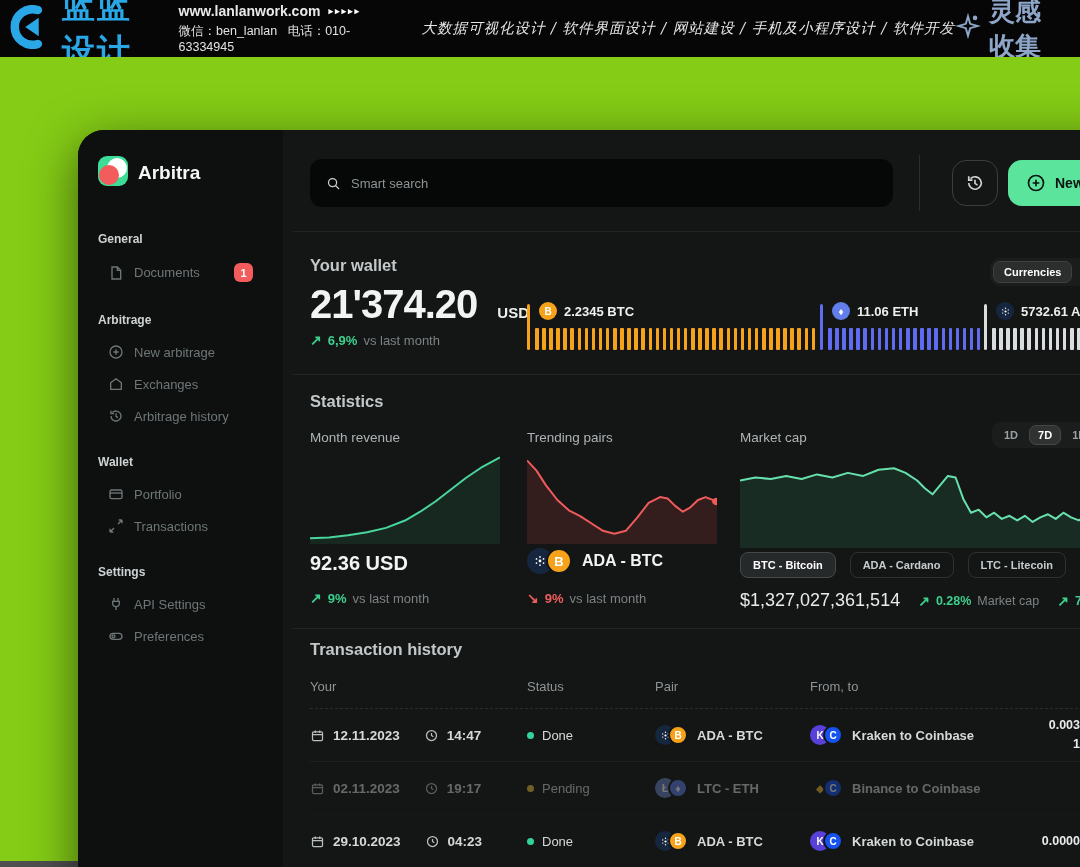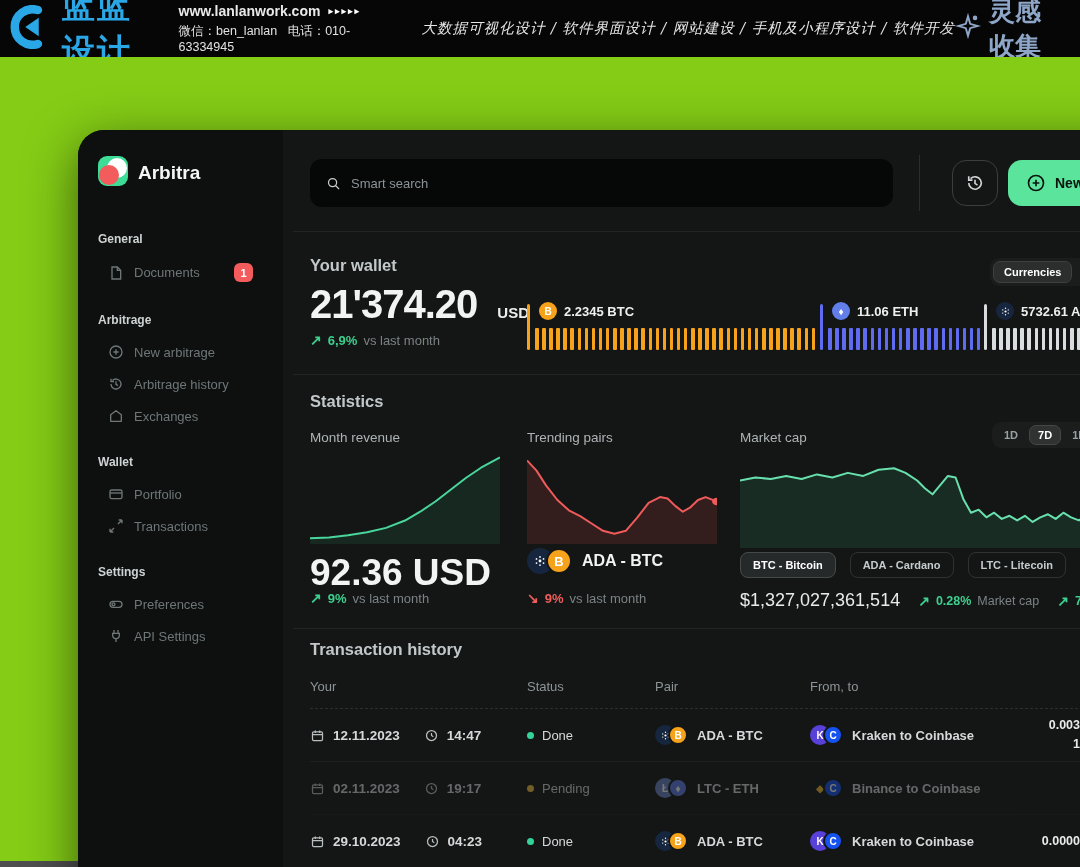--- a/index.html
+++ b/index.html
@@ -84,21 +84,21 @@
     font-size:11px; font-weight:bold; color:#fff; white-space:nowrap; }
   .tg-other { font-size:11px; font-weight:bold; color:#9aa0a3; padding:5px 12px; white-space:nowrap; }
 
   
   .stats { position:absolute; left:27px; top:262px; right:-60px; height:230px; }
   .stat-col { position:absolute; top:38px; }
   .col1 { left:0; width:190px; } .col2 { left:217px; width:190px; } .col3 { left:430px; width:385px; }
   .stat-sub { font-size:13.5px; color:#aeb3b5; }
   .chart { position:absolute; left:0; top:26px; width:100%; height:88px; display:block; }
   .col3 .chart { height:92px; }
-  .stat-value { position:absolute; left:0; top:122px; font-size:37px; font-weight:bold; color:#f2f4f4; white-space:nowrap; }
+  .stat-value { position:absolute; left:0; top:122px; font-size:20px; font-weight:bold; color:#f2f4f4; white-space:nowrap; }
   .stat-delta { position:absolute; left:0; top:160px; }
   .pair-row { position:absolute; left:0; top:118px; display:flex; align-items:center; gap:10px;
     color:#f2f4f4; font-size:16px; font-weight:bold; }
   .ranges { position:absolute; left:252px; top:-8px; background:#1a1d1c; border-radius:9px;
     display:flex; gap:2px; padding:3px; }
   .rg { font-size:11px; font-weight:bold; color:#9aa0a3; padding:4px 9px; }
   .rg.active { background:#2f3231; border:1px solid #434746; color:#fff; border-radius:7px; padding:3px 8px; }
   .pills { position:absolute; left:0; top:122px; display:flex; gap:14px; white-space:nowrap; }
   .pill { font-size:11px; font-weight:bold; color:#c6cbcd; border:1px solid #2e3231; border-radius:8px;
     padding:6px 12px; background:transparent; white-space:nowrap; }
@@ -210,35 +210,35 @@
           <svg viewBox="0 0 24 24" fill="none" stroke="currentColor" stroke-width="2">
                 <circle cx="12" cy="12" r="9"></circle>
                 <path d="M12 8 v8 M8 12 h8"></path>
               </svg>
             </span>
         <span>New arbitrage</span>
       </div>
       <div class="nav-item">
         <span class="nico">
           <svg viewBox="0 0 24 24" fill="none" stroke="currentColor" stroke-width="2">
+                <path d="M4 10 L12 4 L20 10 V20 H4 Z" stroke-linejoin="round"></path>
+              </svg>
+            </span>
+        <span>Exchanges</span>
+      </div>
+      <div class="nav-item">
+        <span class="nico">
+          <svg viewBox="0 0 24 24" fill="none" stroke="currentColor" stroke-width="2">
                 <path d="M4.5 12 a7.5 7.5 0 1 0 2.2-5.3"></path>
                 <path d="M4.5 4 v4.5 H9"></path>
                 <path d="M12 8 v4.5 l3 2"></path>
               </svg>
             </span>
         <span>Arbitrage history</span>
       </div>
-      <div class="nav-item">
-        <span class="nico">
-          <svg viewBox="0 0 24 24" fill="none" stroke="currentColor" stroke-width="2">
-                <path d="M4 10 L12 4 L20 10 V20 H4 Z" stroke-linejoin="round"></path>
-              </svg>
-            </span>
-        <span>Exchanges</span>
-      </div>
     </div>
 
     <div class="nav-section">
       <div class="nav-label">Wallet</div>
       <div class="nav-item">
         <span class="nico">
           <svg viewBox="0 0 24 24" fill="none" stroke="currentColor" stroke-width="2">
                 <rect x="3" y="6" width="18" height="13" rx="2.5"></rect>
                 <path d="M3 10.5 h18"></path>
               </svg>
@@ -251,38 +251,38 @@
                 <path d="M15 9 L21 3 M21 3 h-5 M21 3 v5"></path>
                 <path d="M9 15 L3 21 M3 21 h5 M3 21 v-5"></path>
               </svg>
             </span>
         <span>Transactions</span>
       </div>
     </div>
 
     <div class="nav-section">
       <div class="nav-label">Settings</div>
-      <div class="nav-item">
-        <span class="nico">
-          <svg viewBox="0 0 24 24" fill="none" stroke="currentColor" stroke-width="2">
-                <rect x="3" y="8" width="18" height="9" rx="4.5"></rect>
-                <circle cx="8.2" cy="12.5" r="2.2"></circle>
-              </svg>
-            </span>
-        <span>Preferences</span>
-      </div>
       <div class="nav-item">
         <span class="nico">
           <svg viewBox="0 0 24 24" fill="none" stroke="currentColor" stroke-width="2">
                 <path d="M9 3 v5 M15 3 v5"></path>
                 <path d="M7 8 h10 v3 a5 5 0 0 1 -10 0 z"></path>
                 <path d="M12 16 v5"></path>
               </svg>
             </span>
         <span>API Settings</span>
+      </div>
+      <div class="nav-item">
+        <span class="nico">
+          <svg viewBox="0 0 24 24" fill="none" stroke="currentColor" stroke-width="2">
+                <rect x="3" y="8" width="18" height="9" rx="4.5"></rect>
+                <circle cx="8.2" cy="12.5" r="2.2"></circle>
+              </svg>
+            </span>
+        <span>Preferences</span>
       </div>
     </div>
   </div>
 
   <div class="main">
 
     <div class="topbar">
       <div class="search">
         <svg viewBox="0 0 24 24" fill="none" stroke="currentColor" stroke-width="2">
               <circle cx="10.5" cy="10.5" r="6.5"></circle>

